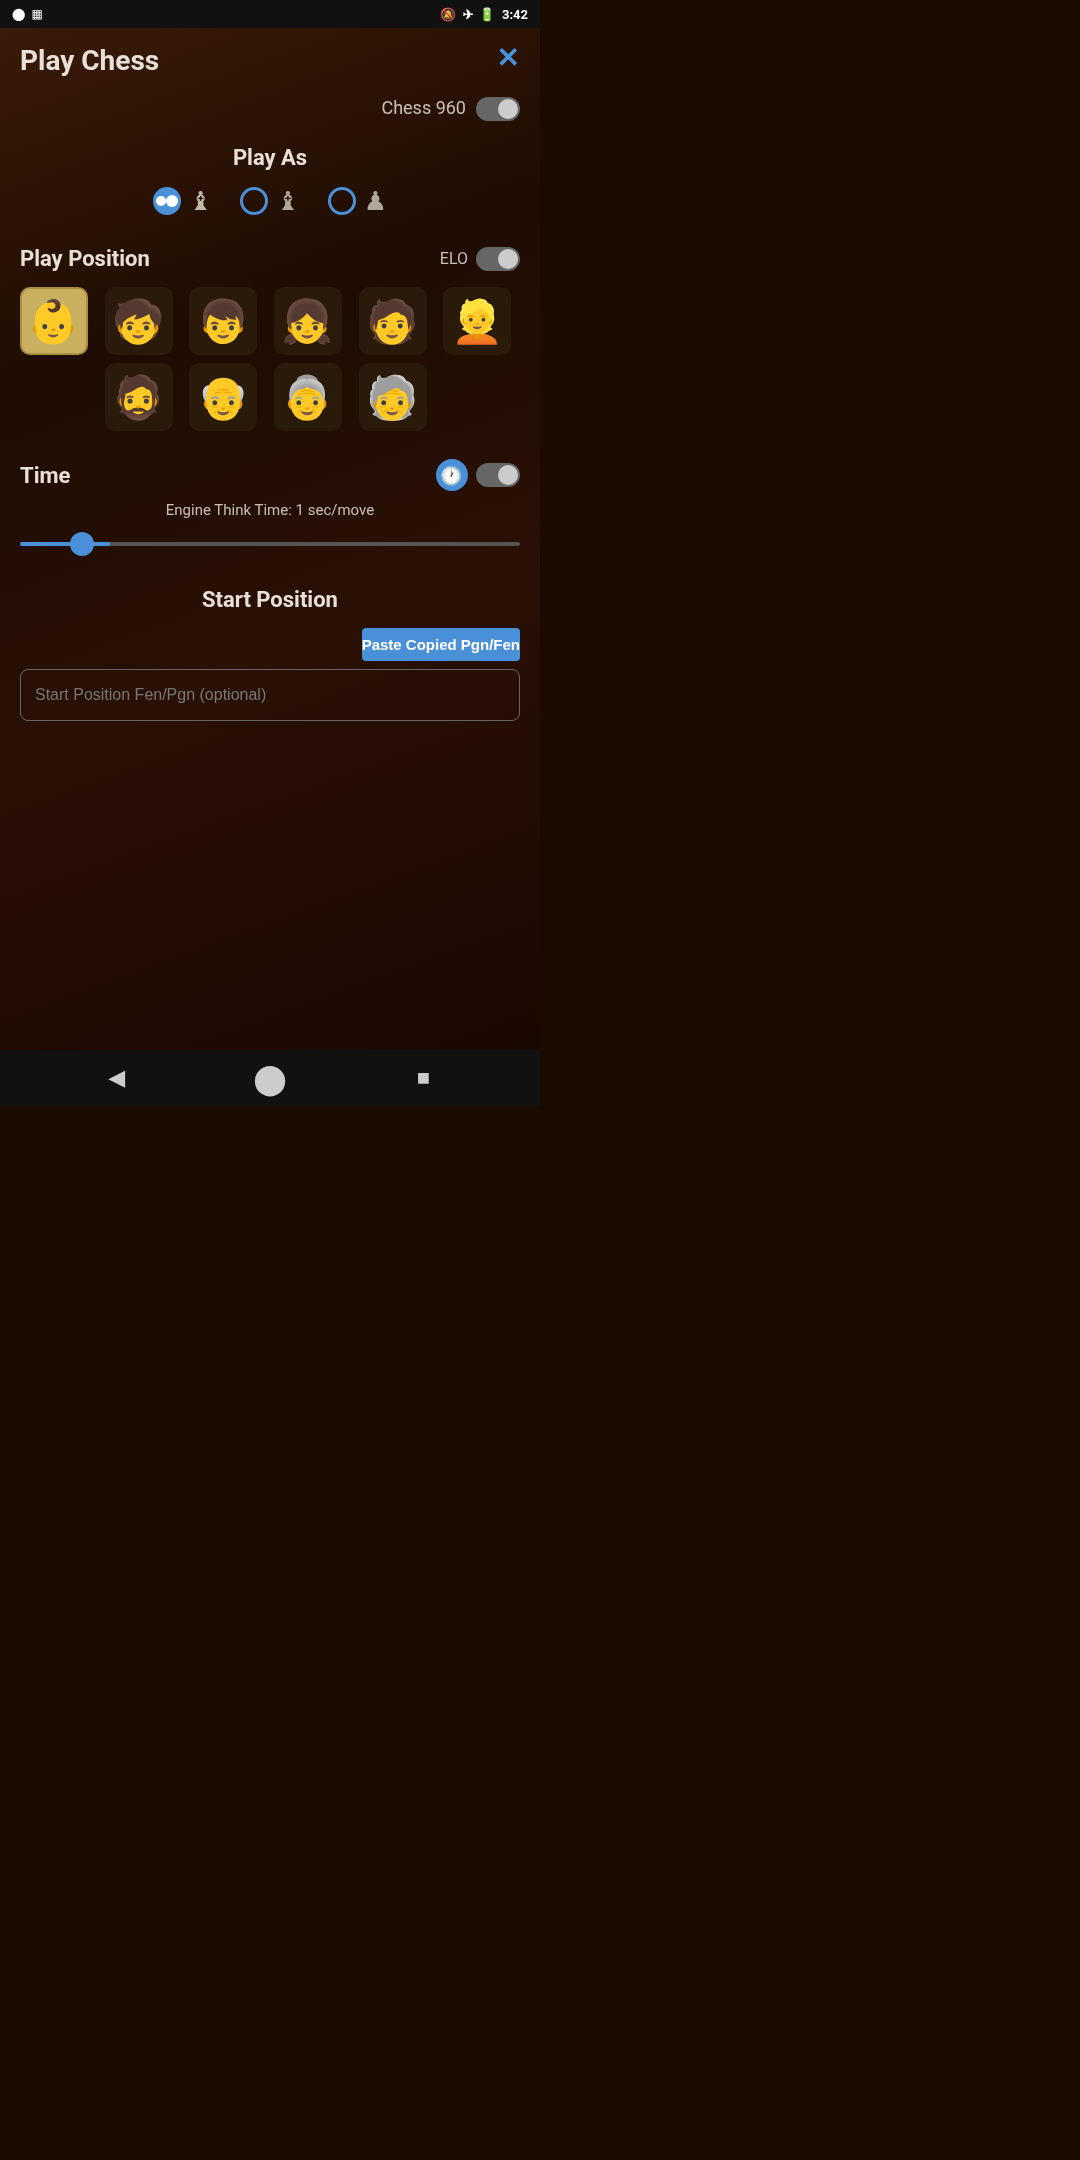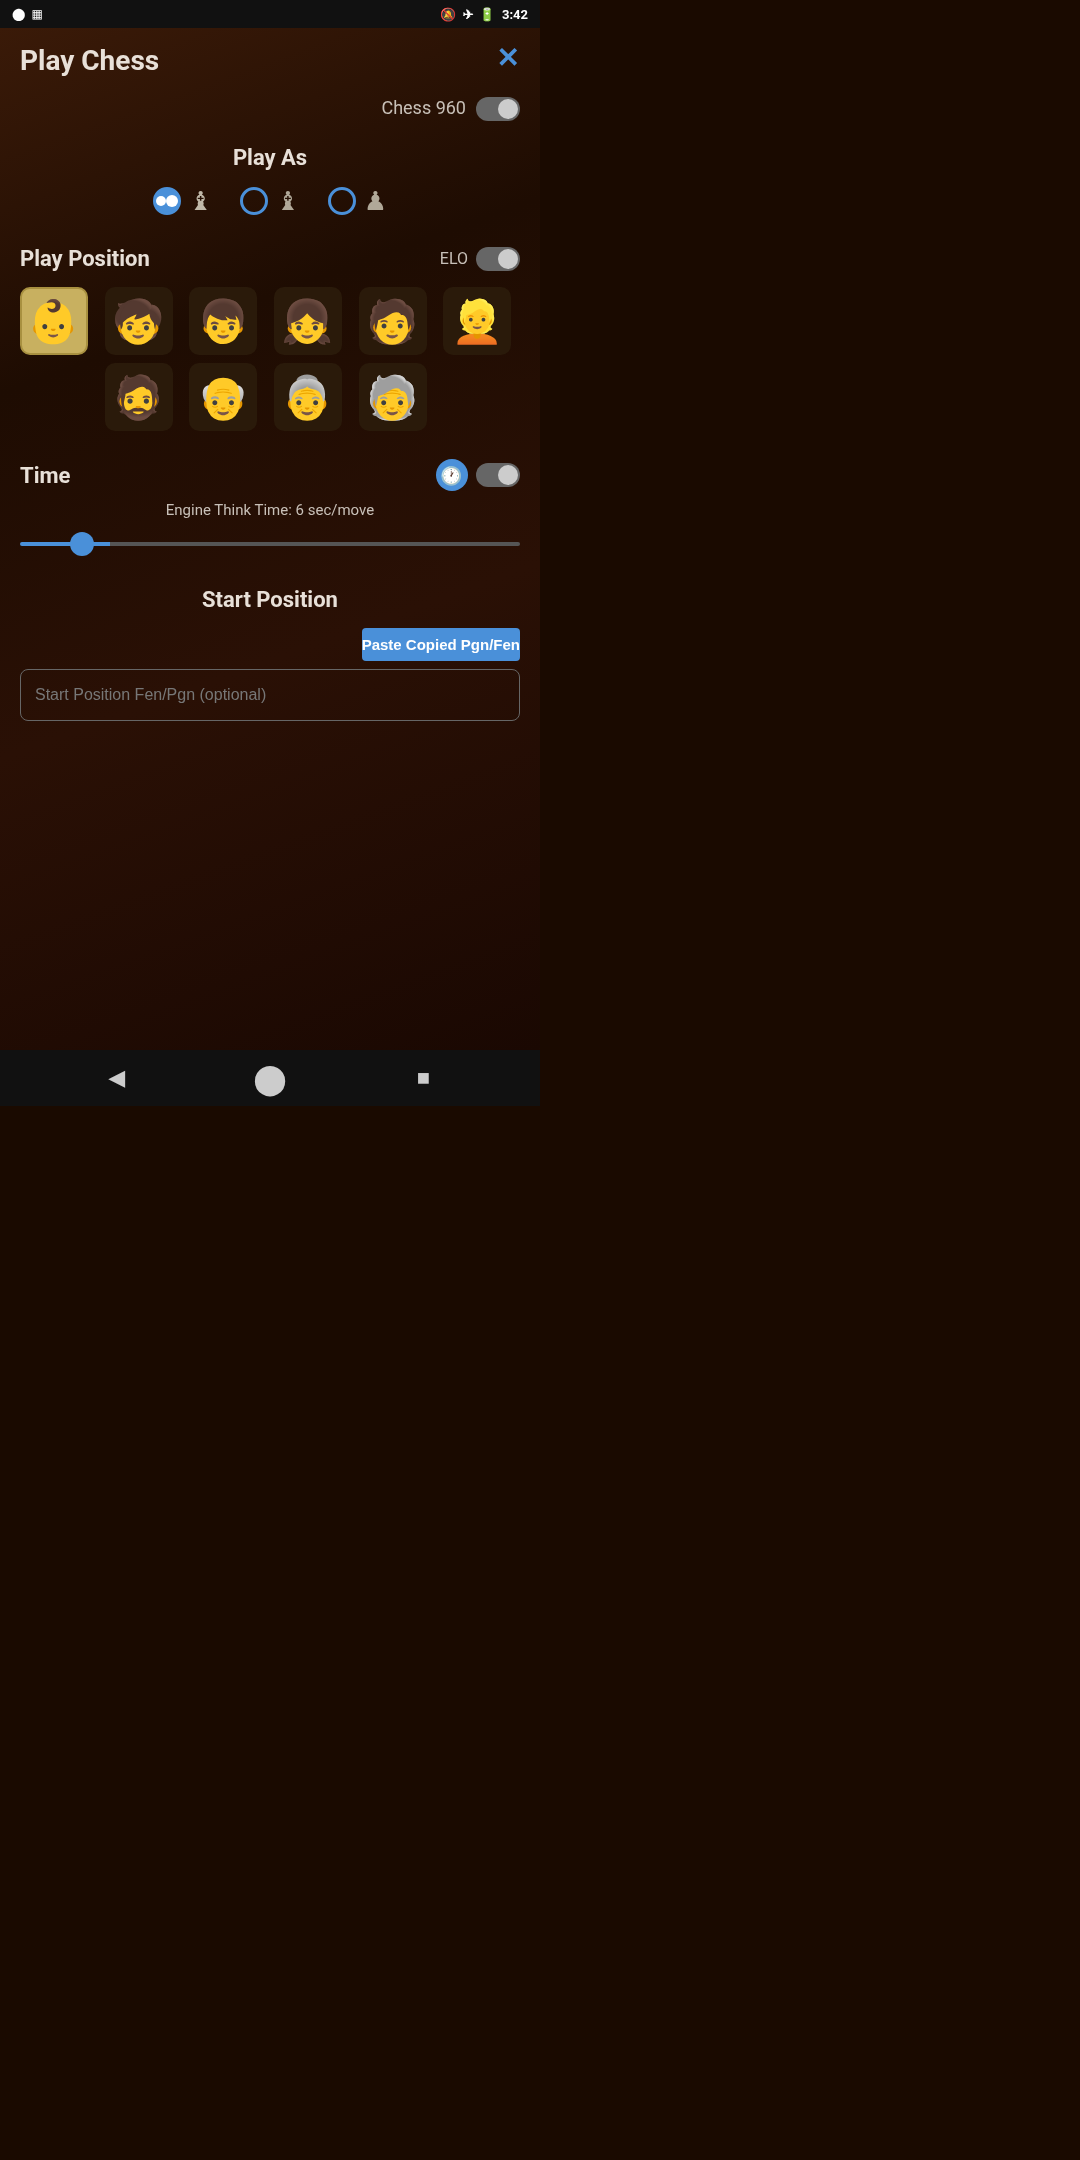--- a/index.html
+++ b/index.html
@@ -418,21 +418,21 @@
     <div class="time-header">
       <div class="section-title" style="margin-bottom:0;">Time</div>
       <div class="time-right">
         <div class="clock-icon">🕐</div>
         <div class="toggle">
           <div class="knob"></div>
         </div>
       </div>
     </div>
 
-    <div class="engine-think-label">Engine Think Time: 6 sec/move</div>
+    <div class="engine-think-label">Engine Think Time: 1 sec/move</div>
 
     <div class="slider-container">
       <input type="range" min="1" max="20" value="3" style="width: 100%;">
     </div>
   </div>
 
   
   <div class="start-position-section">
     <div class="section-title">Start Position</div>
     <button class="paste-btn">Paste Copied Pgn/Fen</button>

